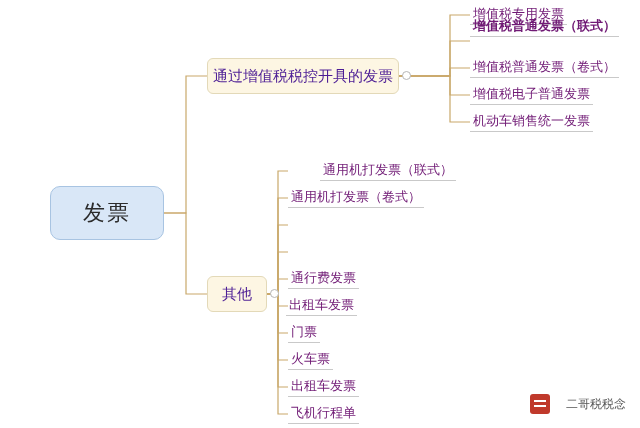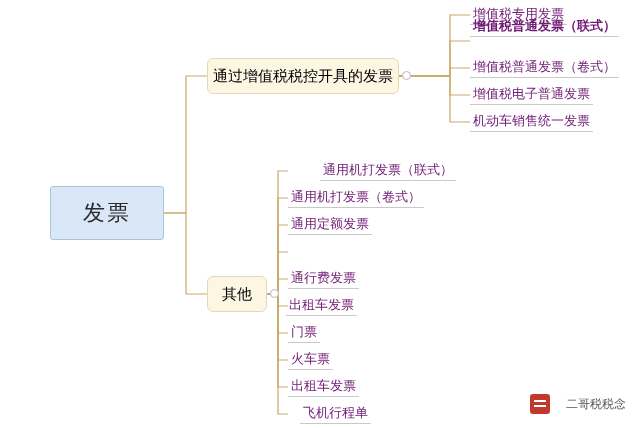--- a/index.html
+++ b/index.html
@@ -38,32 +38,32 @@
     white-space: nowrap;
   }
 
   .root-node {
     left: 50px;
     top: 186px;
     width: 114px;
     height: 54px;
     background: #d9e7f7;
     border: 1px solid #a8c4e2;
-    border-radius: 3px;
+    border-radius: 10px;
     font-size: 22px;
     color: #2b2b2b;
     letter-spacing: 2px;
   }
 
   .branch-node {
     background: #fdf6e3;
     border: 1px solid #e3d9b8;
     border-radius: 6px;
     font-size: 15px;
-    color: #000000;
+    color: #4c1d95;
   }
 
   .branch-vat {
     left: 207px;
     top: 58px;
     width: 192px;
     height: 36px;
   }
 
   .branch-other {
@@ -174,26 +174,25 @@
   <div class="leaf" style="left:470px; top:17px;font-weight:bold;">增值税普通发票（联式）</div>
   <div class="leaf" style="left:470px; top:58px;">增值税普通发票（卷式）</div>
   <div class="leaf" style="left:470px; top:112px;">机动车销售统一发票</div>
   <div class="leaf" style="left:470px; top:85px;">增值税电子普通发票</div>
 
   <div class="node branch-node branch-other">其他</div>
   <div class="toggle" style="left:270px; top:289px;"></div>
 
   <div class="leaf" style="left:288px; top:161px;margin-left:32px;">通用机打发票（联式）</div>
   <div class="leaf" style="left:288px; top:188px;">通用机打发票（卷式）</div>
-  <div class="leaf" style="left:288px; top:215px;">通用定额发票</div>
   <div class="leaf" style="left:288px; top:269px;">通行费发票</div>
   <div class="leaf" style="left:286px; top:296px;text-align:right;">出租车发票</div>
   <div class="leaf" style="left:288px; top:323px;">门票</div>
   <div class="leaf" style="left:288px; top:350px;">火车票</div>
   <div class="leaf" style="left:288px; top:377px;">出租车发票</div>
-  <div class="leaf" style="left:300px; top:404px;text-align:right;">飞机行程单</div>
+  <div class="leaf" style="left:288px; top:404px;text-align:right;">飞机行程单</div>
 
   <div class="brand">
     <div class="brand-logo"></div>
     <div class="brand-text">二哥税税念</div>
   </div>
 
 </div>
 
 </body></html>

